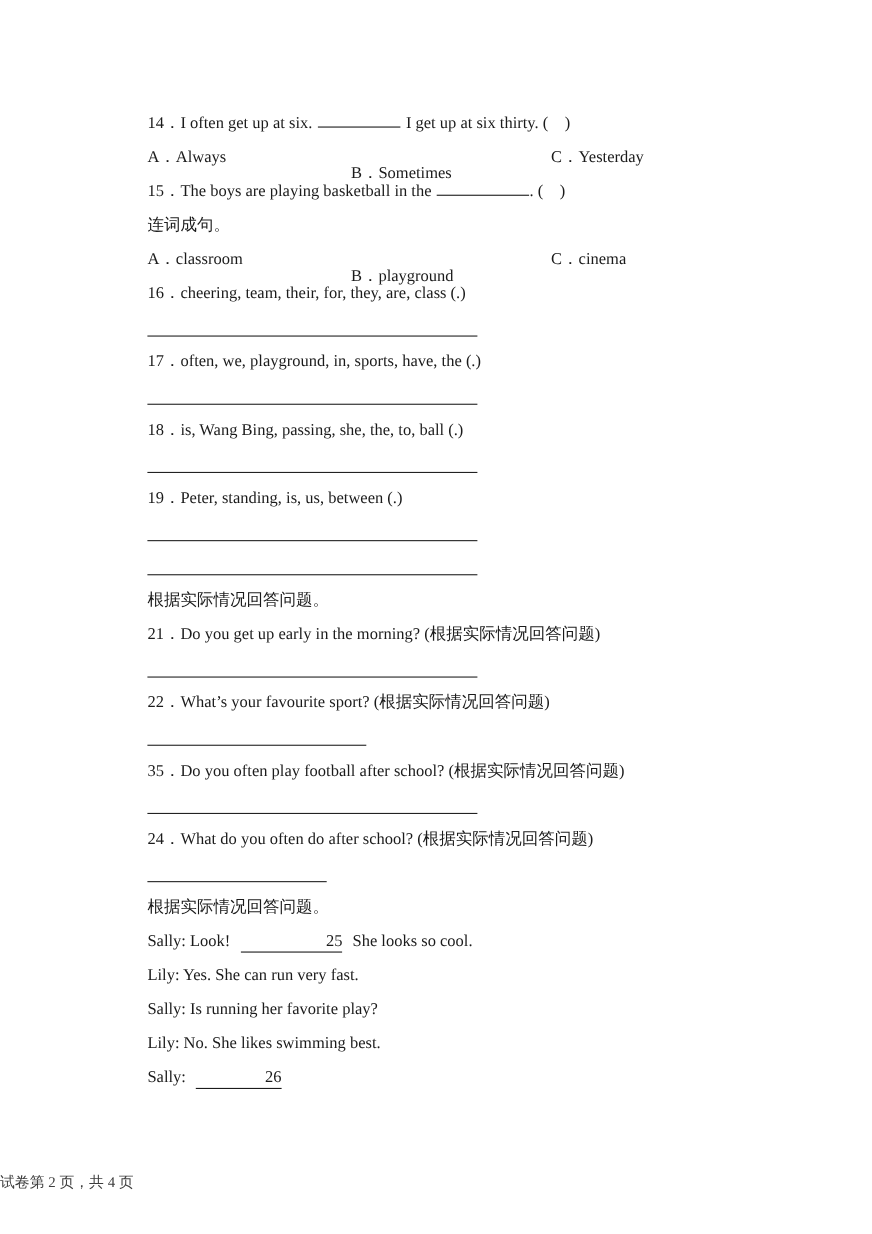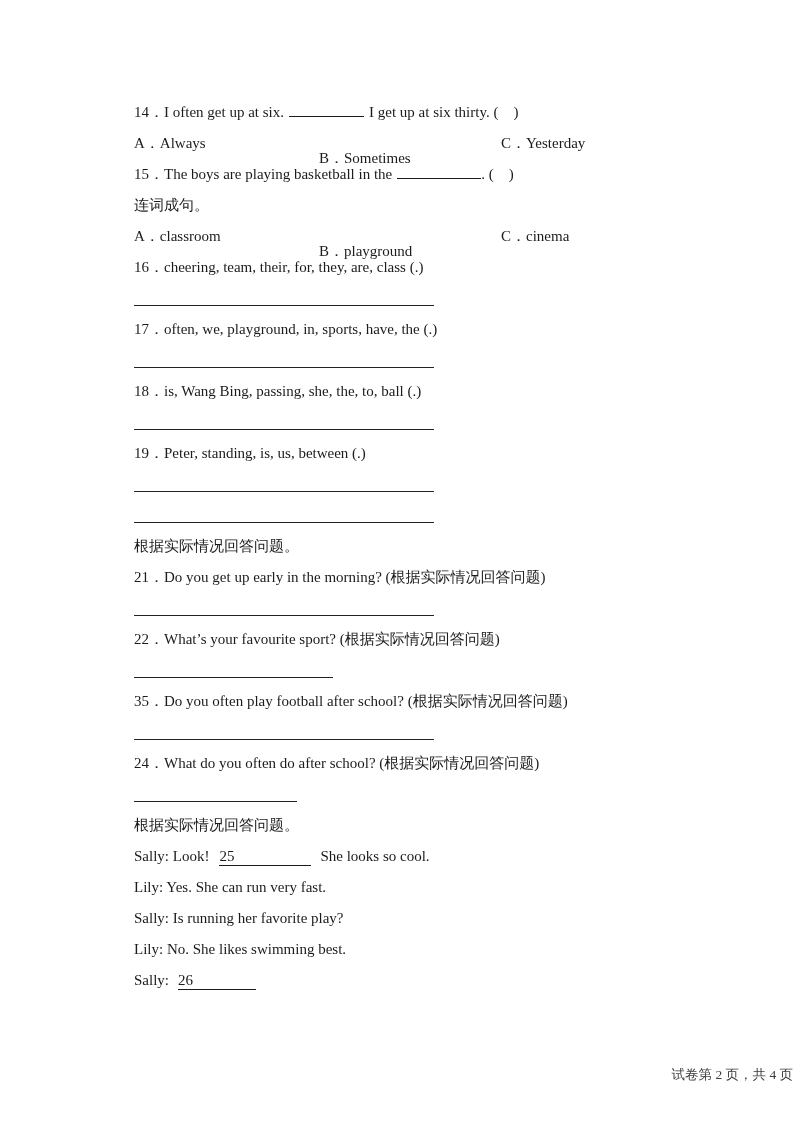--- a/index.html
+++ b/index.html
@@ -43,32 +43,32 @@
     position: absolute;
     top: 22px; left: 0;
     border-bottom: 1.5px solid #222;
   }
   .w300 { width: 300px; }
   .w199 { width: 199px; }
   .w163 { width: 163px; }
   .dlg-blank {
     display: inline-block;
     border-bottom: 1px solid #1b1b1b;
-    text-align: left;
+    text-align: right;
     height: 20px;
     line-height: 20px;
     vertical-align: baseline;
   }
   .dlg-blank-25 { width: 92px; margin: 0 9px 0 10px; }
   .dlg-blank-26 { width: 78px; margin: 0 0 0 9px; }
   .footer {
     position: absolute;
     top: 1066px; left: 0;
     width: 793px;
-    text-align: right;
+    text-align: left;
     font-size: 13.5px;
     color: #3d3d3d;
     line-height: 18px;
   }
 </style>
 </head>
 <body>
 
 <div class="page">
   <div class="content">

